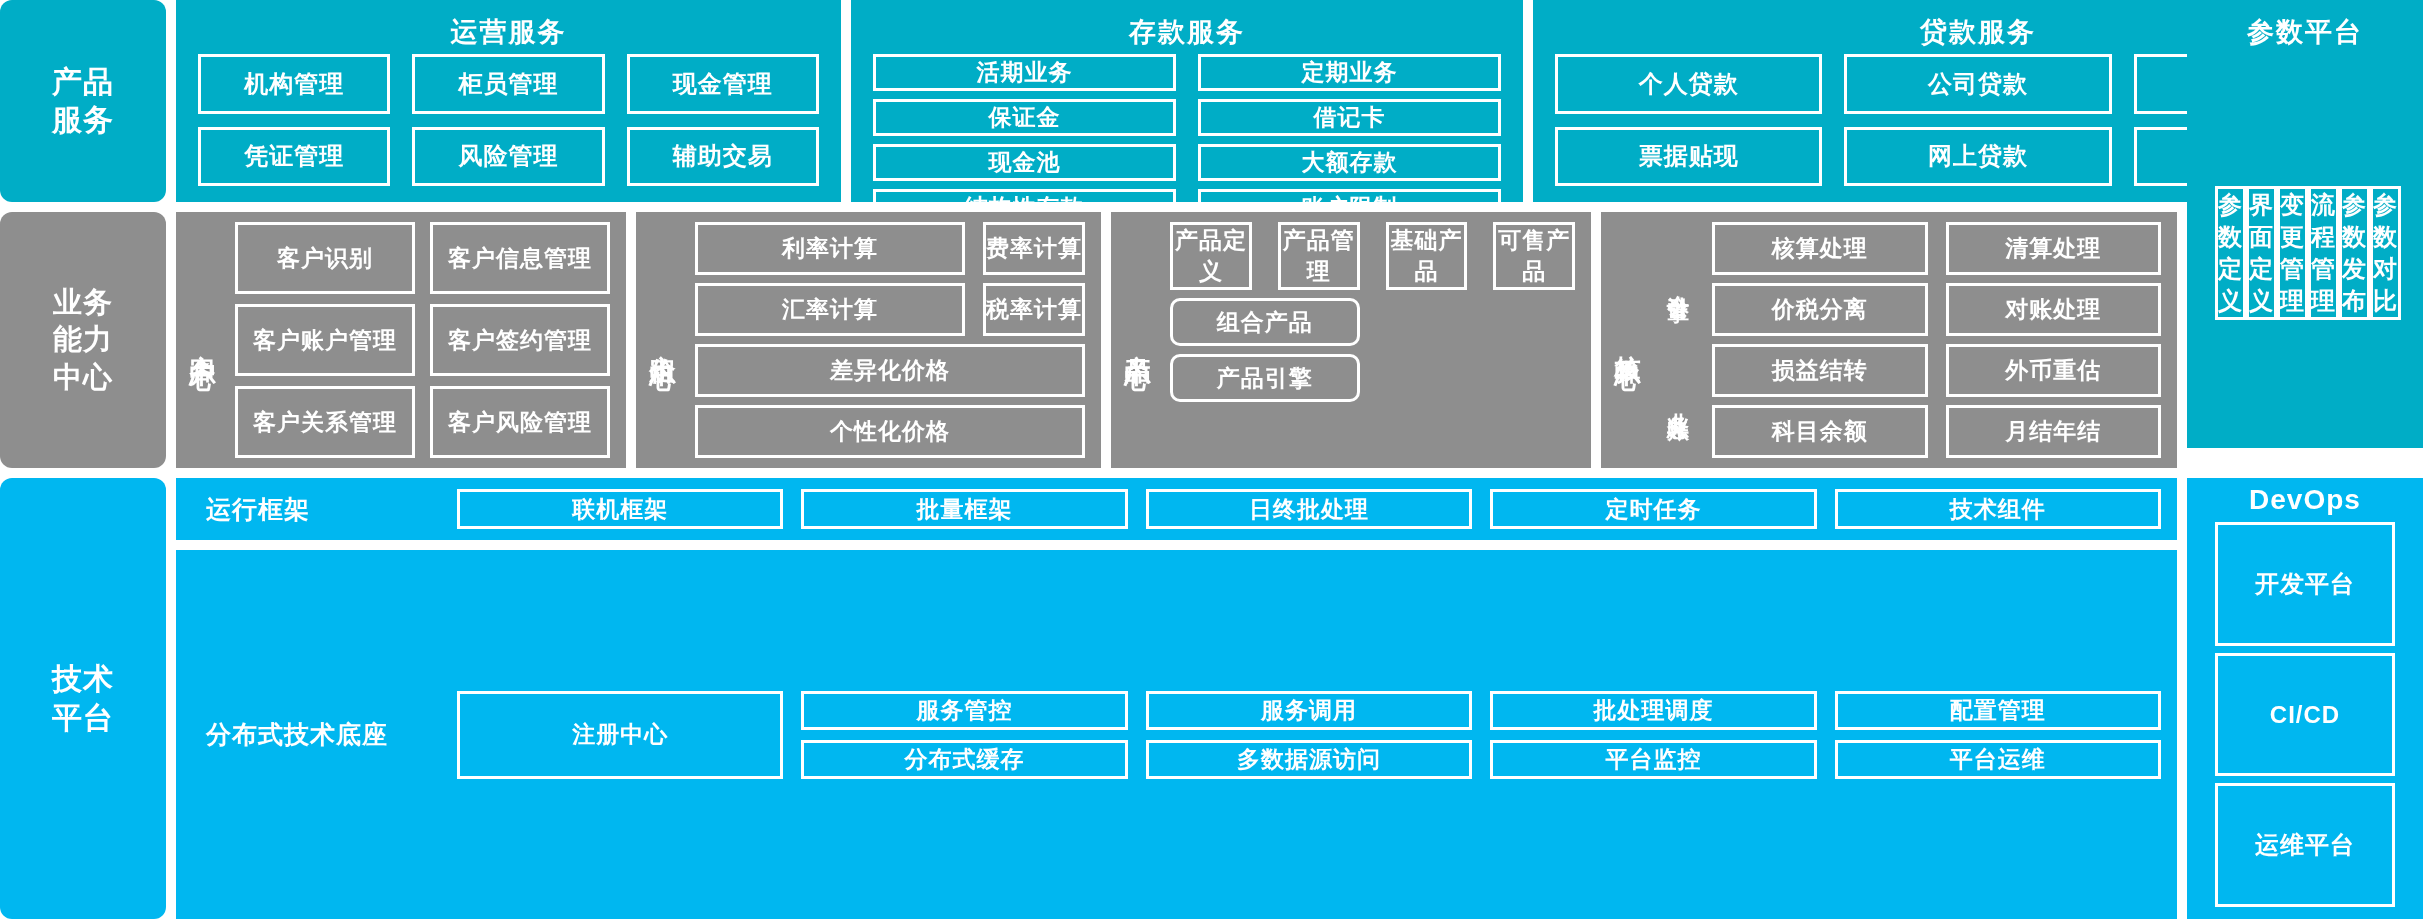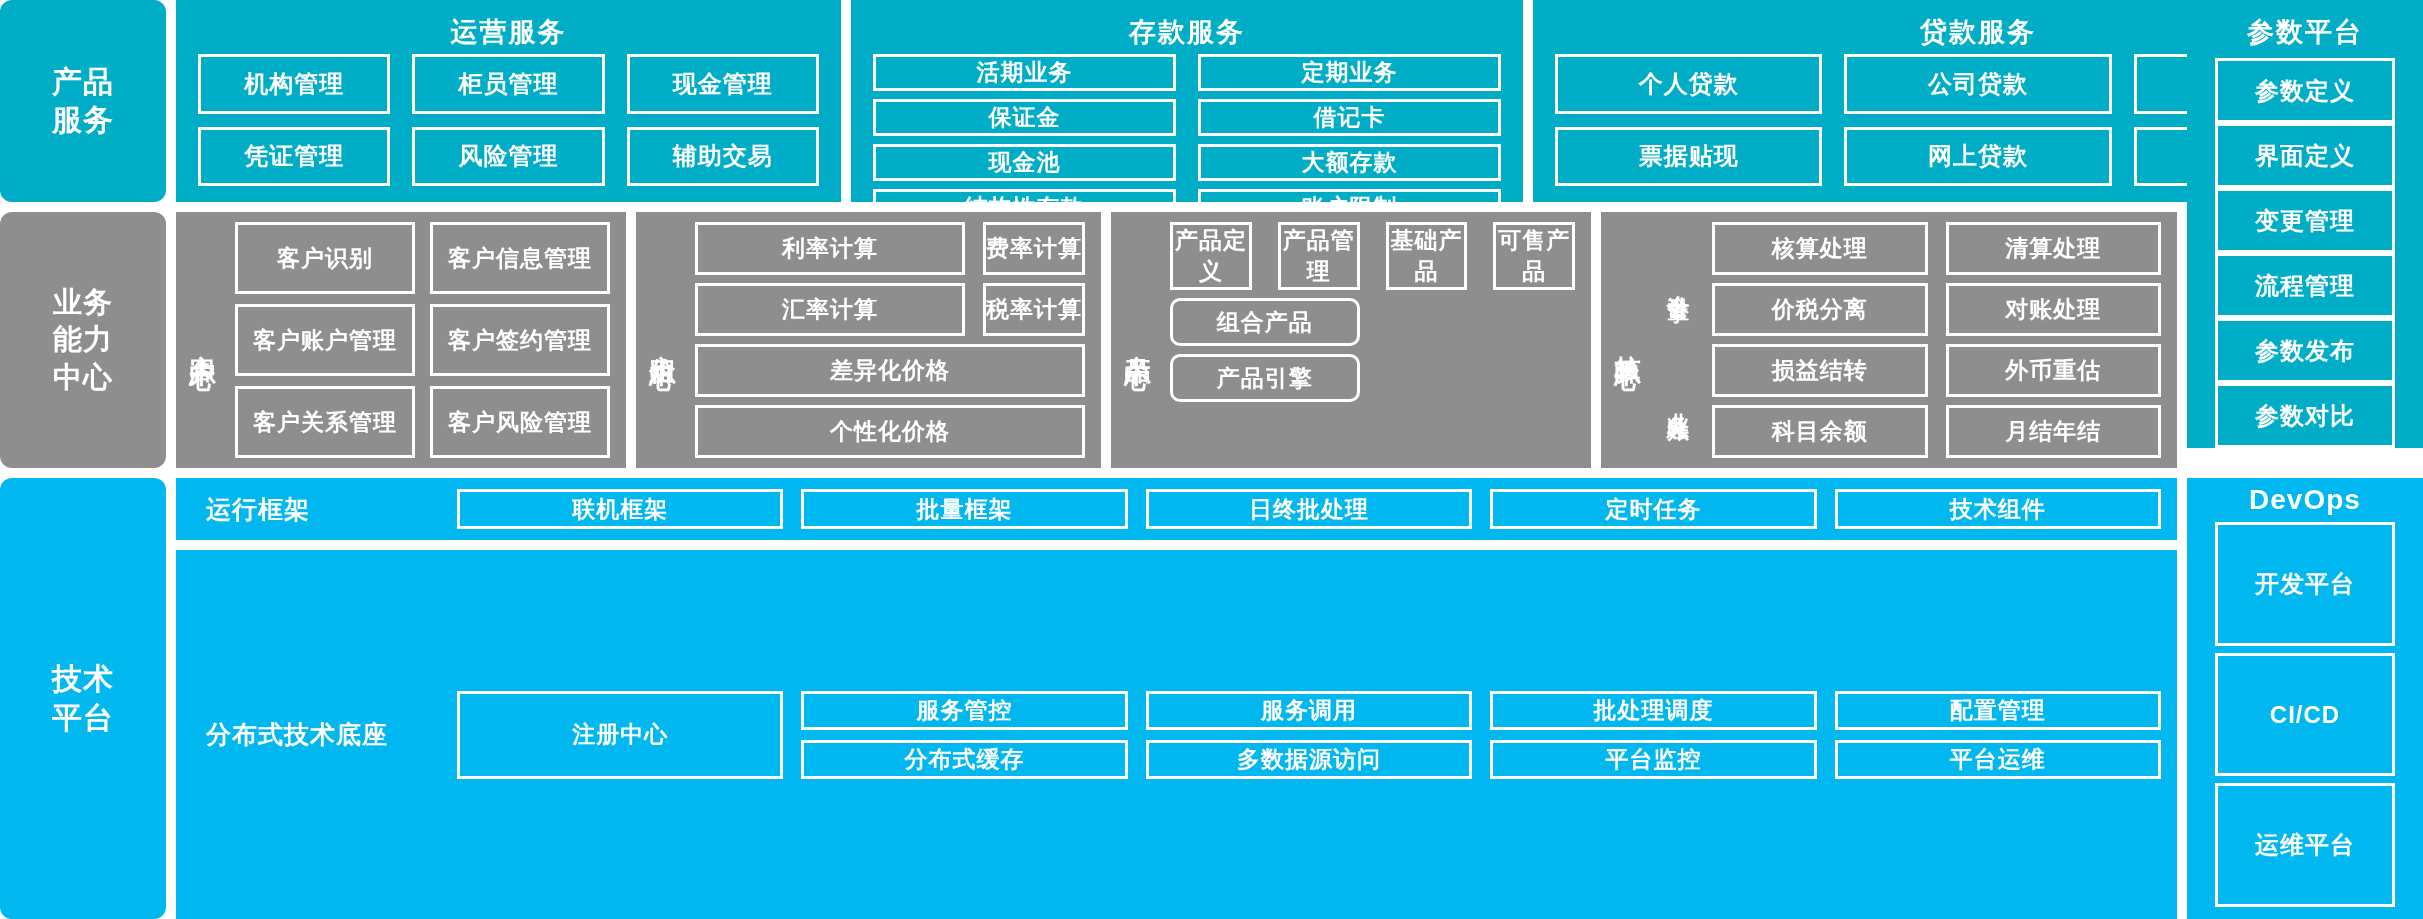--- a/index.html
+++ b/index.html
@@ -120,25 +120,26 @@
   #panel-param {
     flex: 0 0 236px;
     display: flex;
     flex-direction: column;
     padding-bottom: 0;
     box-sizing: border-box;
   }
   #panel-param .param-list {
     flex: 1;
     display: flex;
-    flex-direction: column;
+    flex-direction: row;
     justify-content: space-between;
     padding: 4px 28px 0 28px;
     box-sizing: border-box;
     gap: 0;
+    align-items: center;
   }
   #panel-param .box {
     flex: 1;
     font-size: 24px;
   }
 
   
   #row-capability { height: 256px; }
   .center-panel {
     display: flex;

